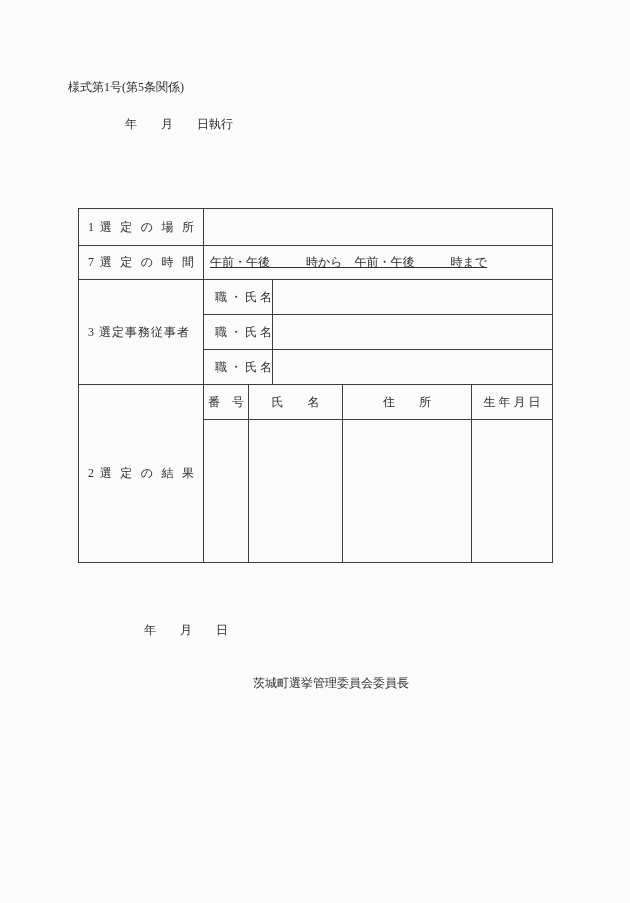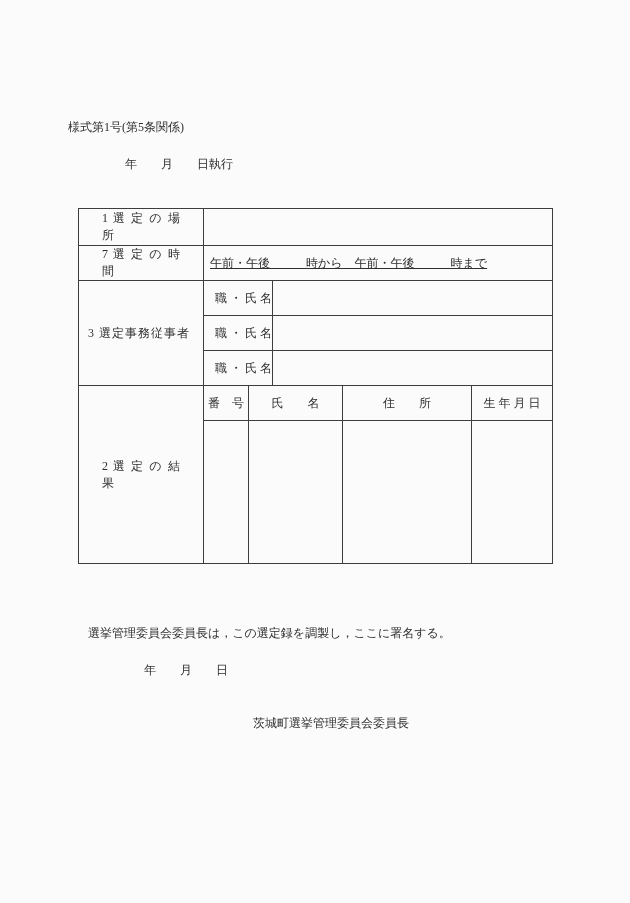--- a/index.html
+++ b/index.html
@@ -8,21 +8,21 @@
     position: relative;
     width: 630px;
     height: 903px;
     margin: 0 auto;
     background: #fbfbfb;
     color: #2e2e2e;
     font-family: "Liberation Serif", "DejaVu Serif", serif;
     font-size: 12px;
     overflow: hidden;
   }
-  .abs { position: absolute; white-space: pre; margin-top: 40px; }
+  .abs { position: absolute; white-space: pre; }
   .form-number { left: 68px; top: 79px; }
   .exec-date { left: 125px; top: 116px; }
   .doc-title {
     left: 0; top: 153px; width: 630px;
     text-align: center; font-size: 13px; letter-spacing: 0.5px;
   }
   table.form-table {
     position: absolute;
     left: 78px; top: 208px;
     width: 474px;
@@ -30,21 +30,21 @@
     table-layout: fixed;
     font-size: 12px;
     color: #2e2e2e;
   }
   table.form-table td {
     border: 1px solid #3d3d3d;
     vertical-align: middle;
     overflow: hidden;
   }
   td.label {
-    padding: 0 23px;
+    padding: 0 9px;
     text-align: justify;
     text-align-last: justify;
   }
   td.label-ls {
     padding: 0 9px;
     letter-spacing: 1px;
     white-space: nowrap;
   }
   td.sublabel { text-align: right; white-space: nowrap; }
   td.value { padding-left: 6px; white-space: pre; text-decoration: underline; }
@@ -108,19 +108,18 @@
       </tr>
       <tr class="r4b">
         <td></td>
         <td colspan="2"></td>
         <td></td>
         <td></td>
       </tr>
     </tbody>
   </table>
 
-  <div class="abs sign-note">選挙管理委員会委員長は，この選定録を調製し，ここに署名する。</div>
 
   <div class="abs sign-date">年　　月　　日</div>
 
   <div class="abs signer">茨城町選挙管理委員会委員長</div>
 
 </div>
 
 </body></html>

